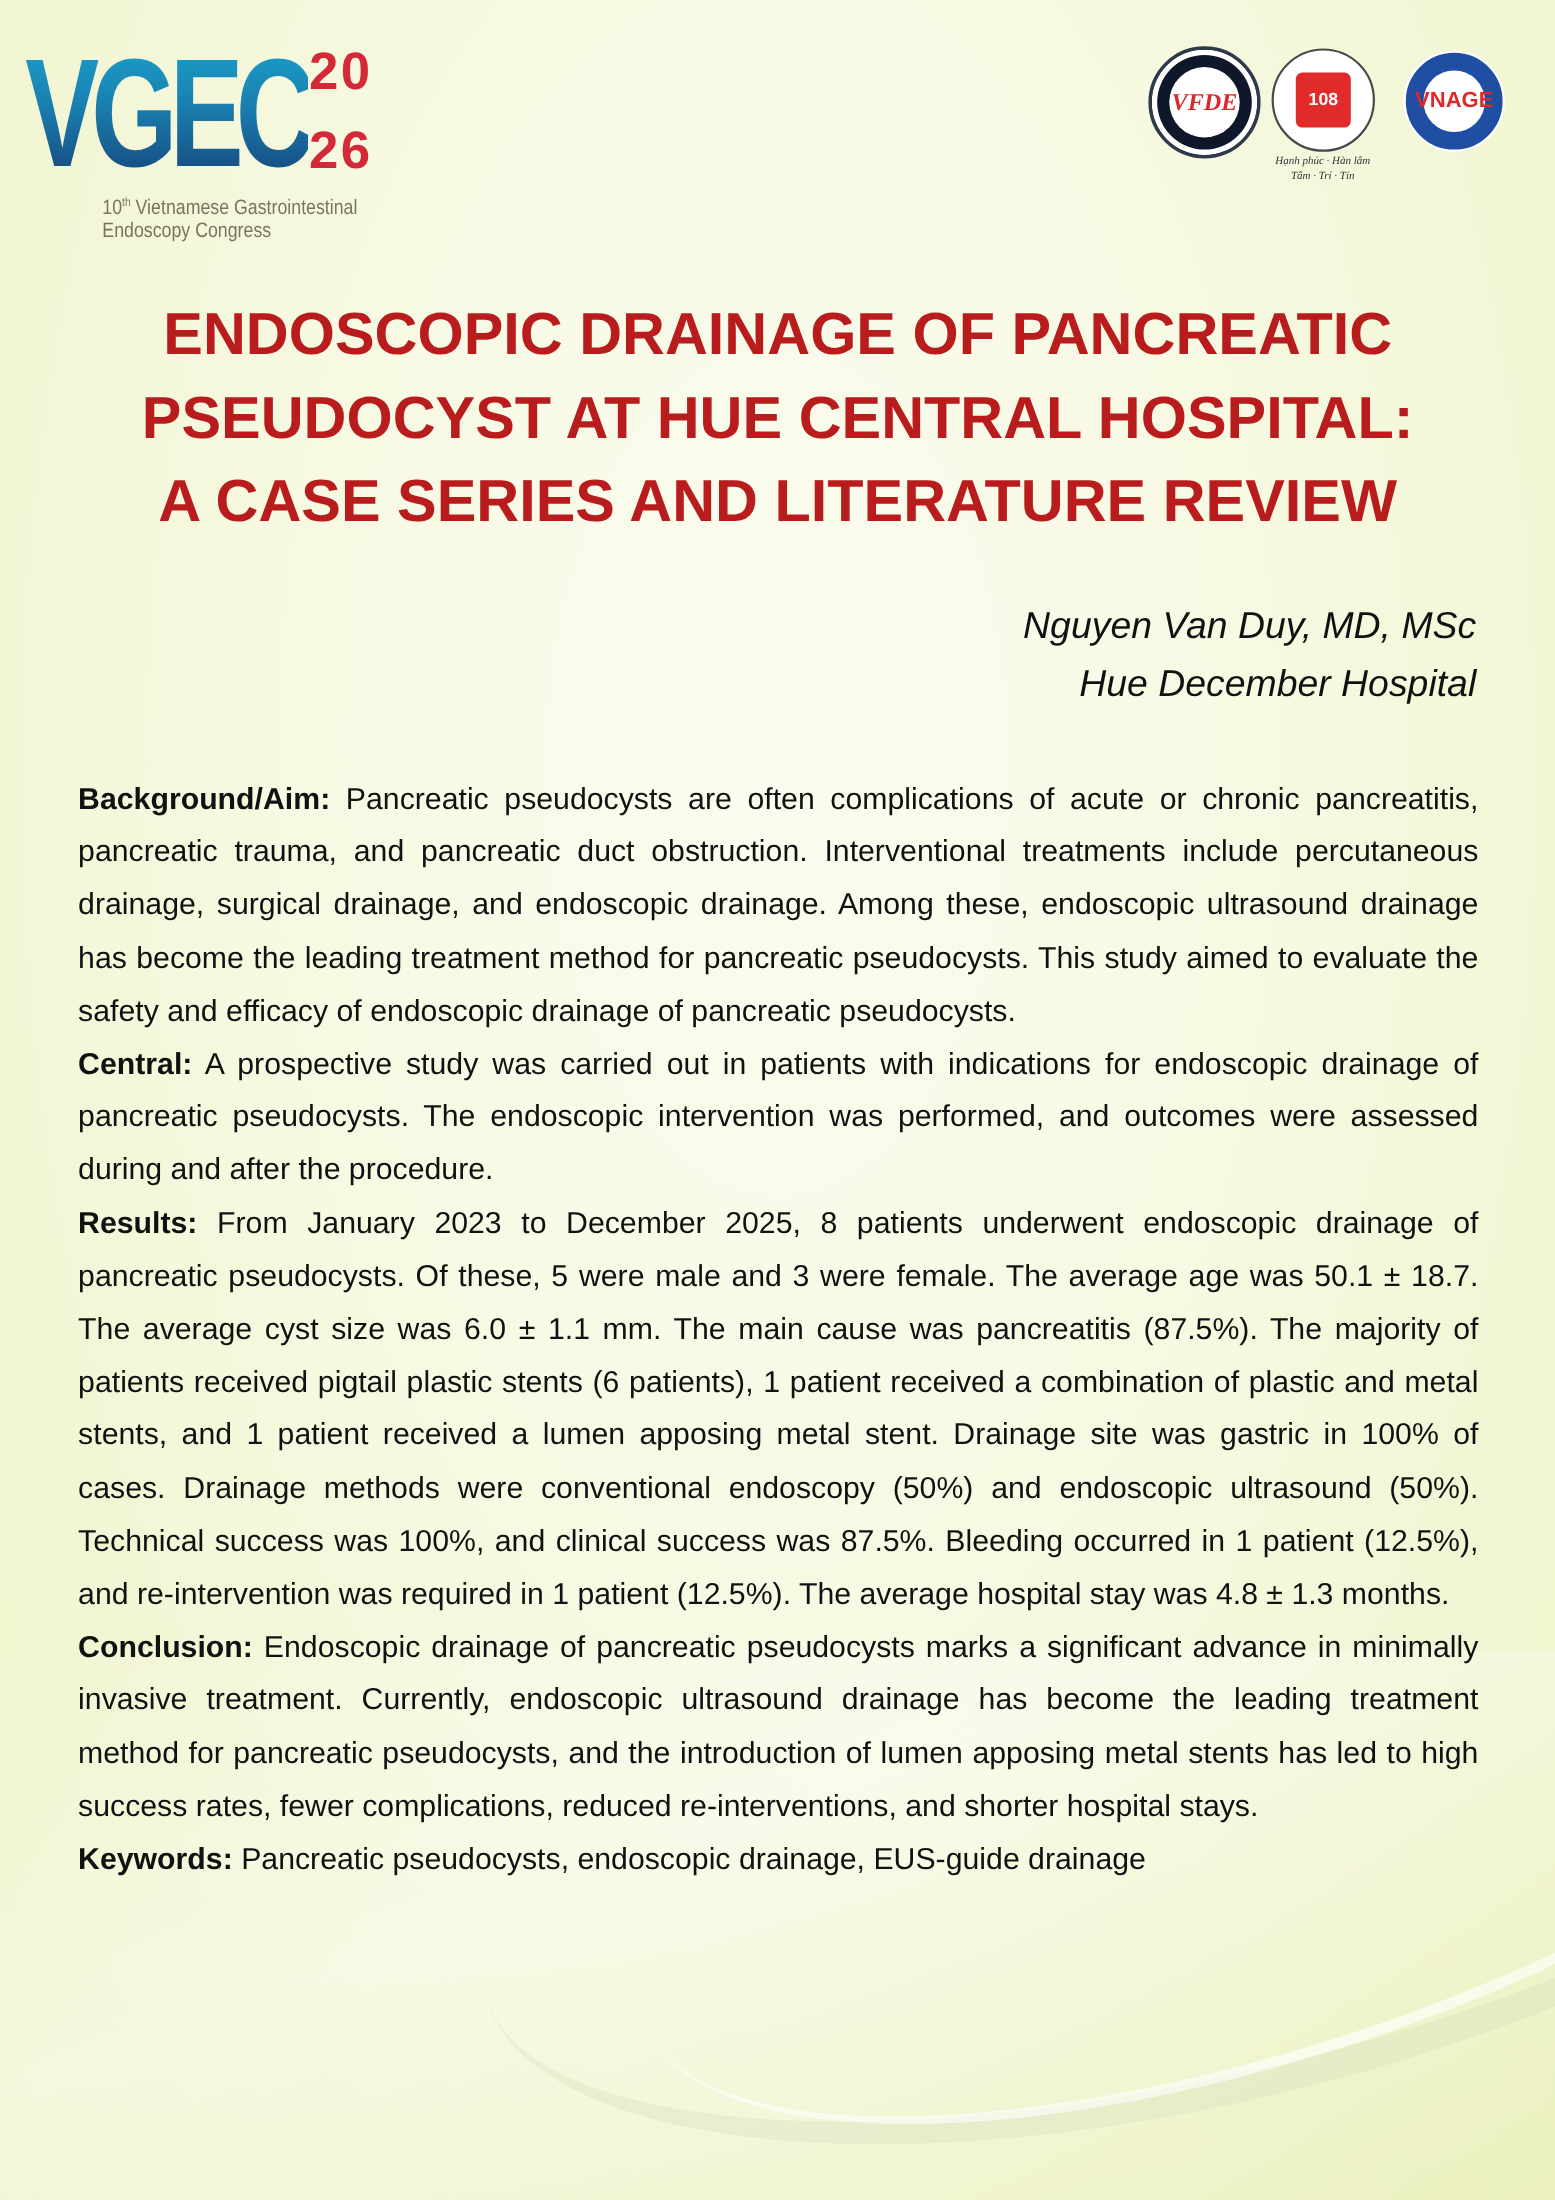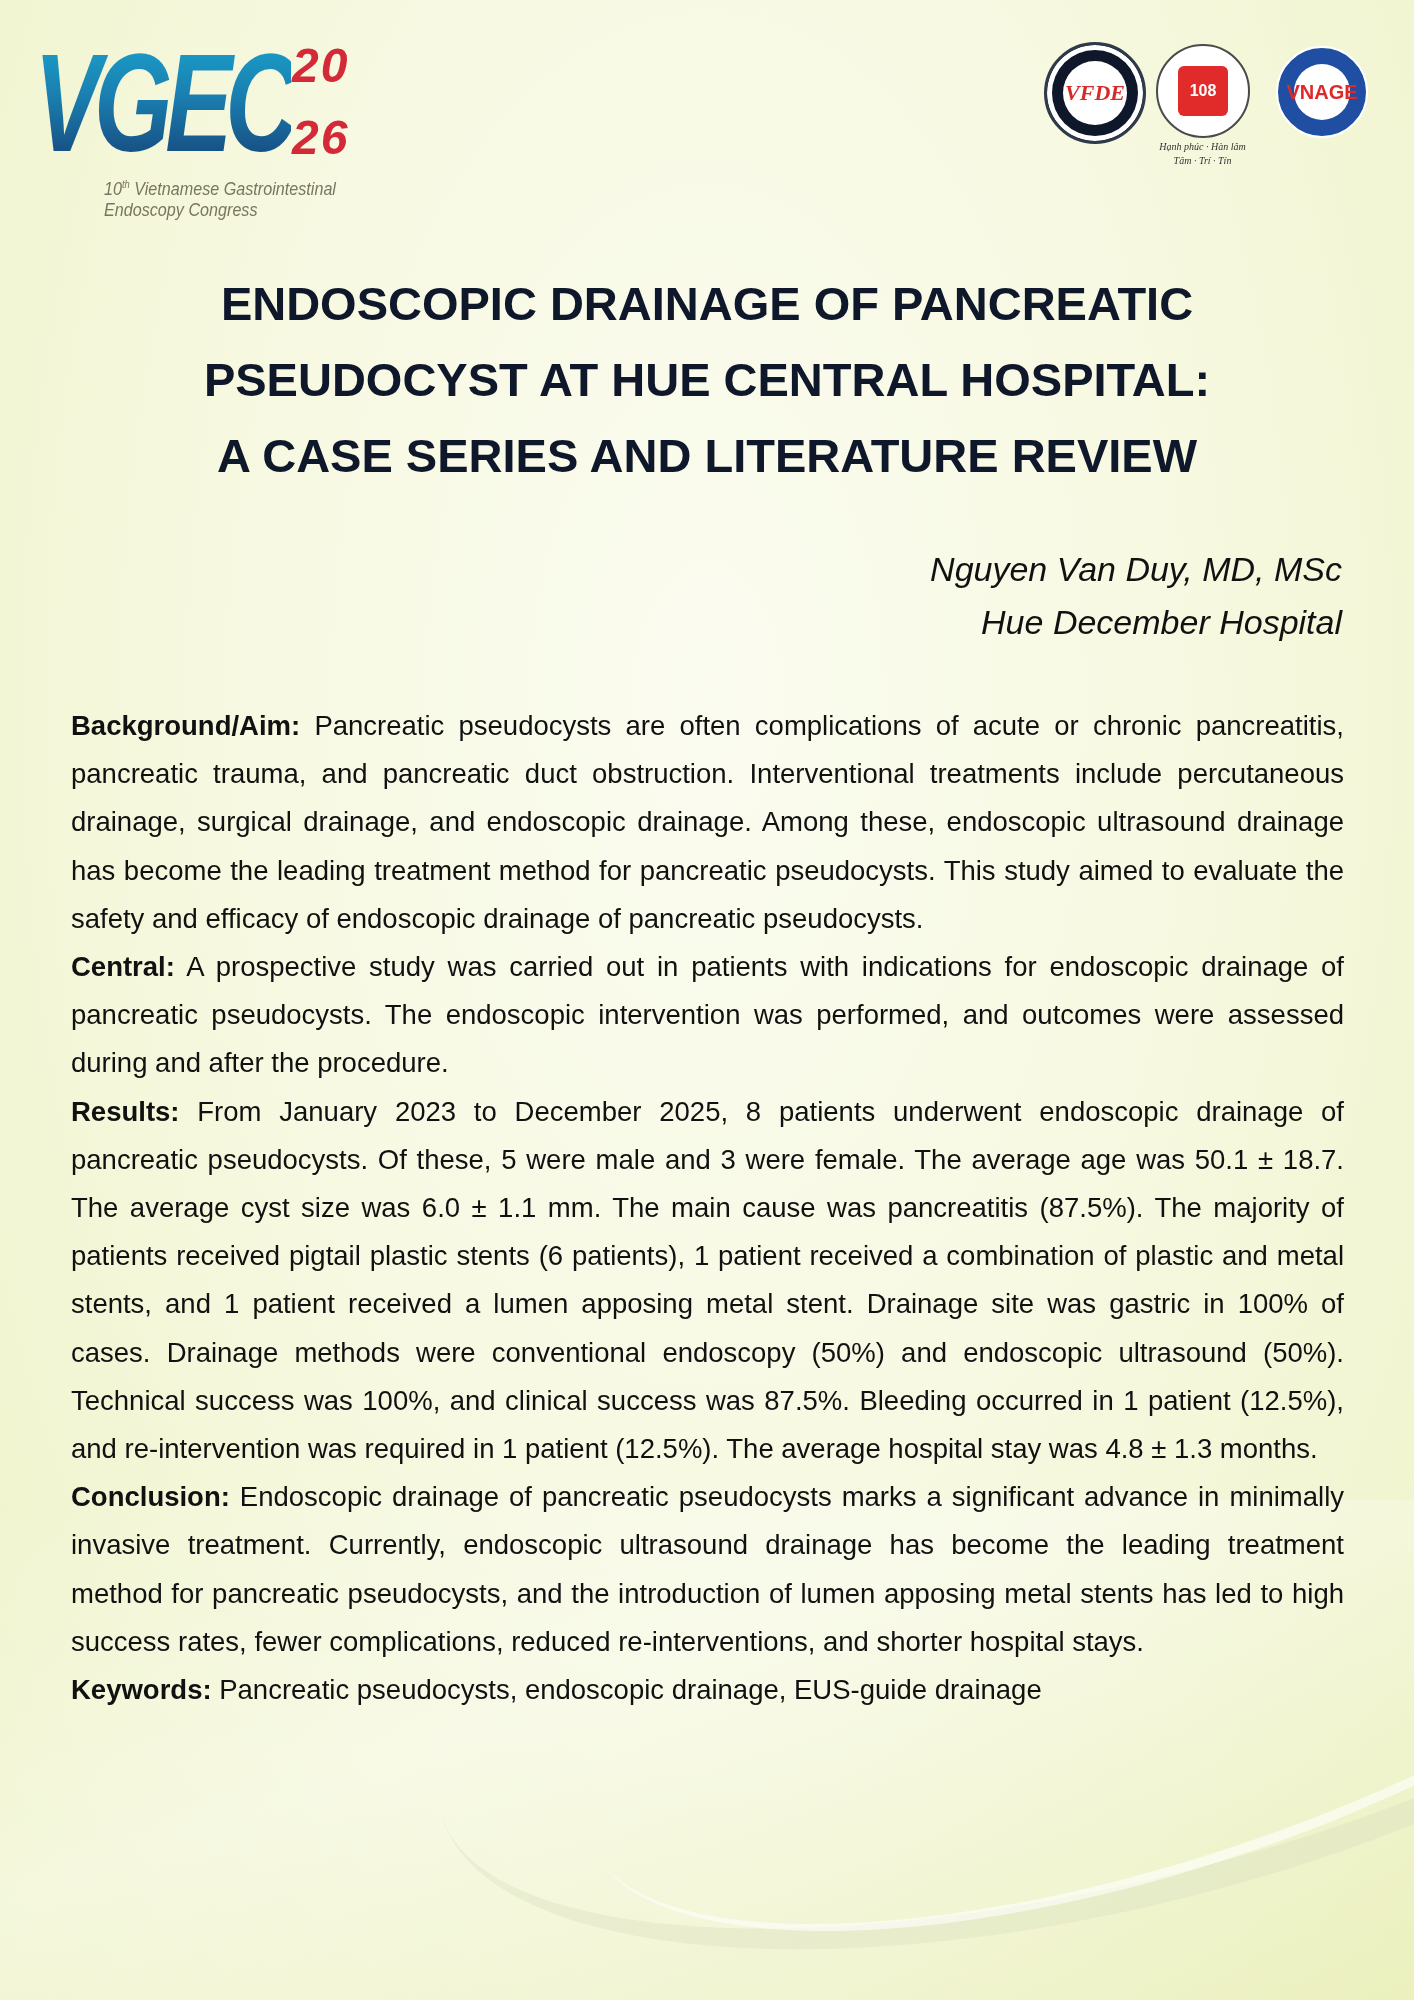--- a/index.html
+++ b/index.html
@@ -16,21 +16,21 @@
   .swoosh2 {
     position: absolute; left: 560px; top: 1440px; width: 1200px; height: 420px;
     border-radius: 50%; border-bottom: 10px solid rgba(255,255,255,0.6);
     transform: rotate(-18deg);
   }
   .sheen {
     position: absolute; left: 0; top: 1500px; width: 1414px; height: 500px;
     background: linear-gradient(160deg, rgba(255,255,255,0) 0%, rgba(255,255,255,0.35) 40%, rgba(230,236,175,0.4) 100%);
   }
   
-  .logo { position: absolute; left: 30px; top: 28px; width: 380px; height: 190px; font-style: italic; }
+  .logo { position: absolute; left: 19px; top: 28px; width: 380px; height: 190px; }
   .logo-word {
     position: absolute; left: 4px; top: 0; font-family: "Liberation Sans", sans-serif;
     font-weight: bold; font-size: 140px; letter-spacing: -10px; line-height: 150px;
     transform: scaleX(0.72); transform-origin: left top;
     background: linear-gradient(180deg, #1aa6cf 0%, #1a7fb0 45%, #163c72 100%);
     -webkit-background-clip: text; background-clip: text; color: transparent;
   }
   .logo-year {
     position: absolute; left: 262px; top: 2px; color: #d42a38; font-weight: bold;
     font-size: 48px; line-height: 72px; letter-spacing: 2px;
@@ -54,21 +54,21 @@
   .p-vfde .p-label { color: #d82a2a; font-size: 22px; }
   .p-108 .p-label { color: #fff; font-size: 16px; font-style: normal; font-family: "Liberation Sans", sans-serif; }
   .p-vnage .p-label { color: #e02828; font-size: 20px; font-style: normal; font-family: "Liberation Sans", sans-serif; }
   .motto {
     position: absolute; left: 1150px; top: 140px; width: 105px; text-align: center;
     font-family: "Liberation Serif", serif; font-style: italic; font-size: 10px; line-height: 14px; color: #333;
   }
   
   .title {
     position: absolute; left: 80px; width: 1254px; top: 266px; text-align: center;
-    color: #0f172a; font-weight: bold; font-size: 47px; line-height: 76px; margin: 0;
+    color: #b91c1c; font-weight: bold; font-size: 54px; line-height: 76px; margin: 0;
   }
   .title span { display: block; }
   .author {
     position: absolute; right: 72px; top: 543px; text-align: right;
     font-style: italic; font-size: 34px; line-height: 53px; color: #111;
   }
   .author span { display: block; }
   
   .abstract {
     position: absolute; left: 71px; width: 1273px; top: 702px;

